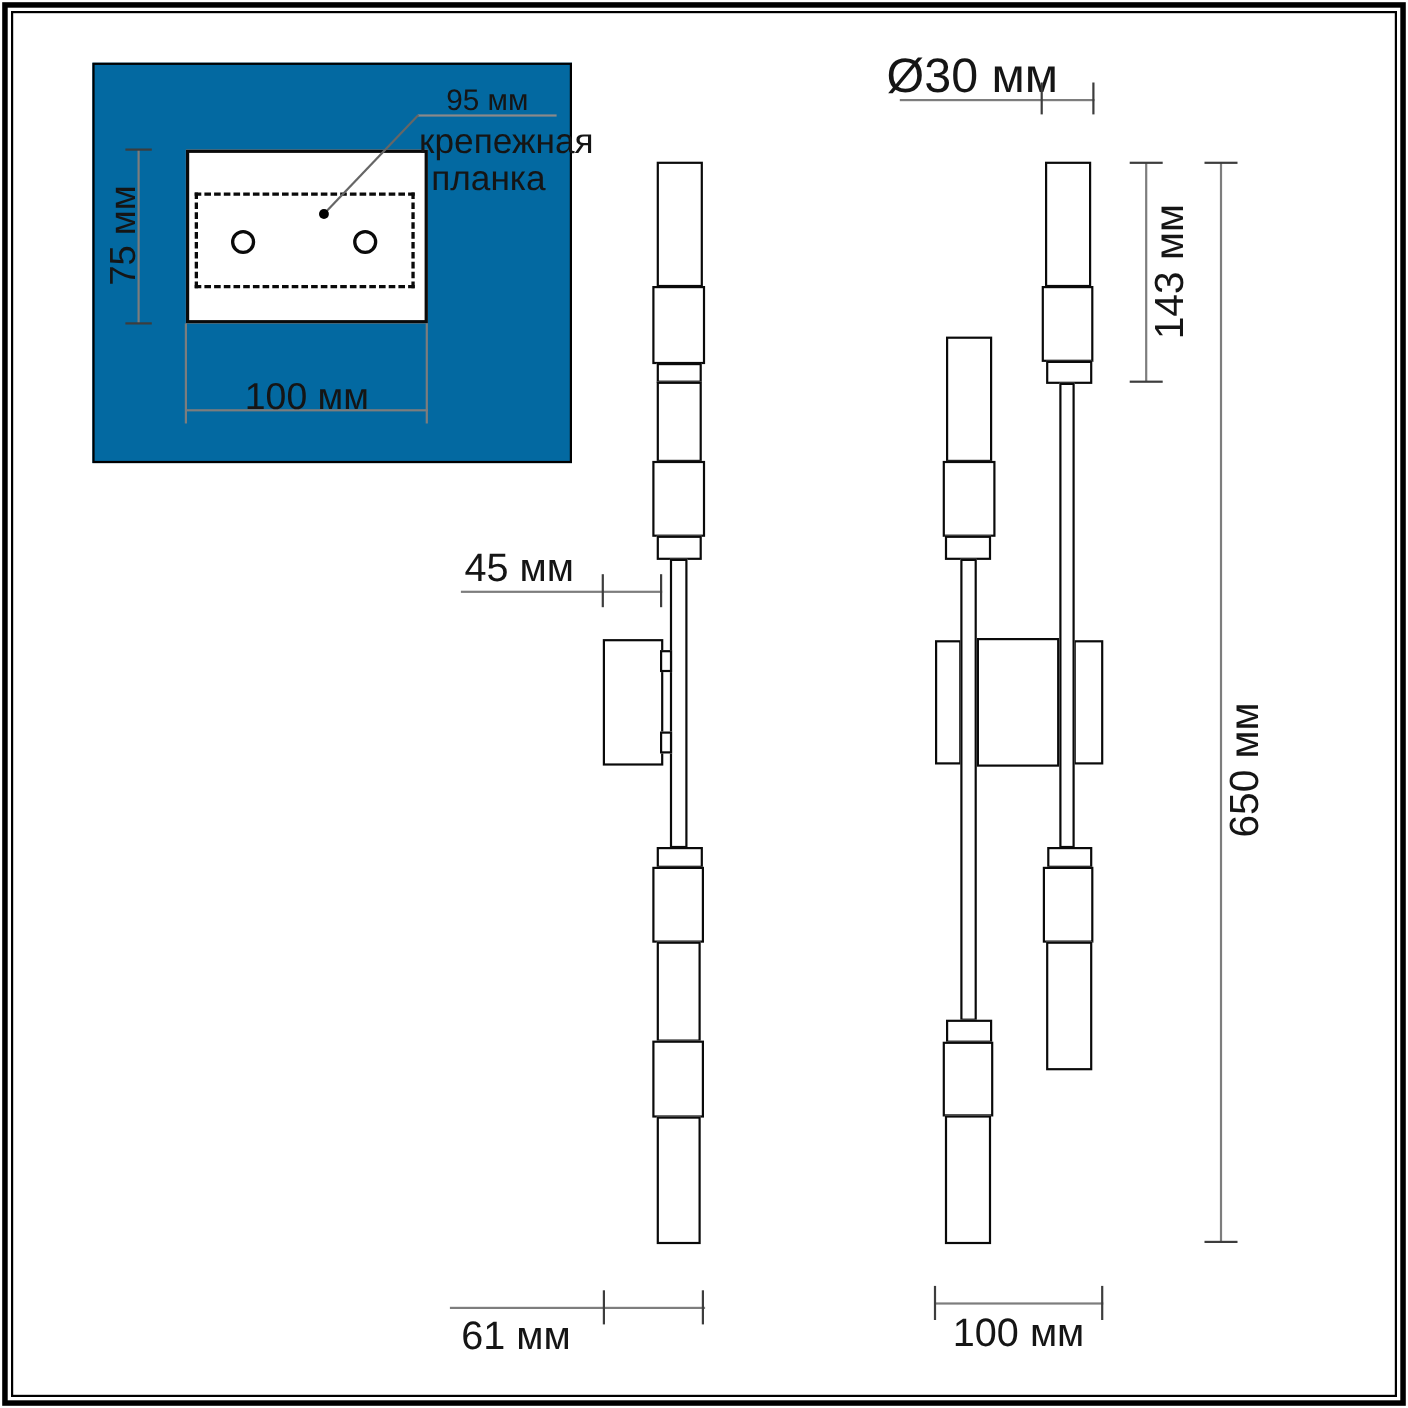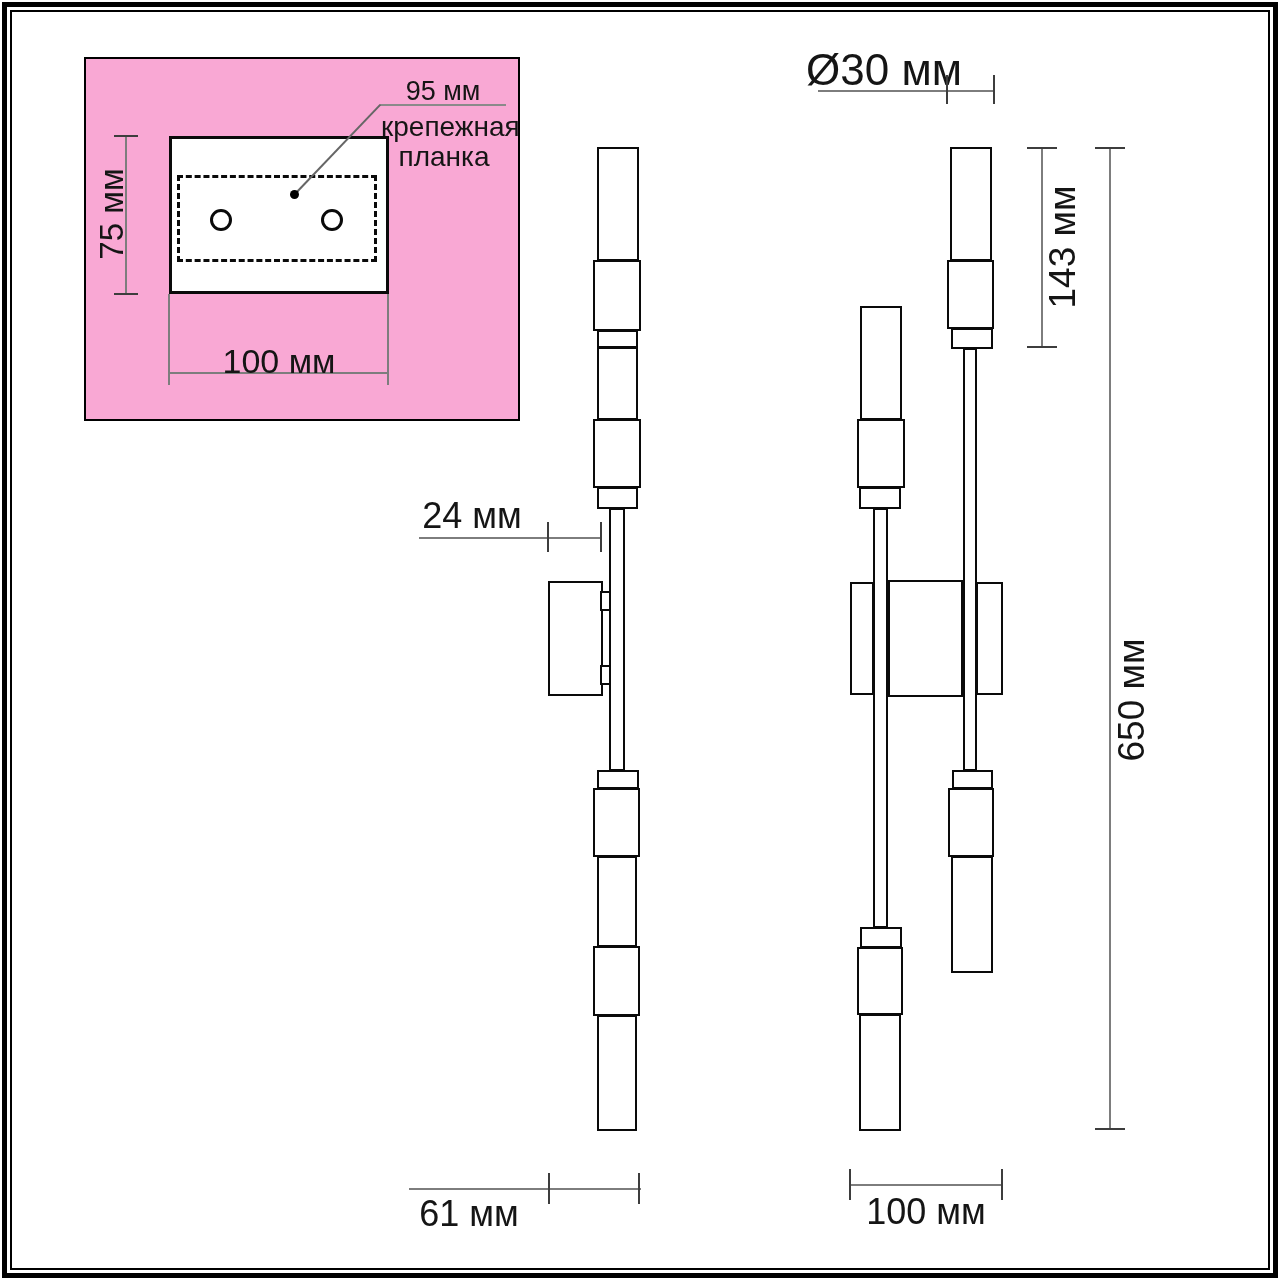--- a/index.html
+++ b/index.html
@@ -12,21 +12,21 @@
   
   .ln{position:absolute;background:#7d7d7d;}
   
   .tk{position:absolute;background:#3d3d3d;}
   
   .tx{position:absolute;color:#151515;text-align:center;white-space:nowrap;}
   .wrap{white-space:normal;line-height:1.06;}
   .rot{transform:rotate(-90deg);}
   .frame-outer{position:absolute;inset:2px;border:5px solid #000;}
   .frame-inner{position:absolute;inset:10px;border:2px solid #000;}
-  .inset{position:absolute;left:84px;top:57px;width:436px;height:364px;border:2.5px solid #000;background:#f9a8d4;}
+  .inset{position:absolute;left:84px;top:57px;width:436px;height:364px;border:2.5px solid #000;background:#0369a1;}
   .dot{position:absolute;background:#000;border-radius:50%;}
   .hole{position:absolute;background:#fff;border:3px solid #0a0a0a;border-radius:50%;}
 </style>
 </head>
 <body>
 
 <div class="canvas">
 
   <div class="frame-outer"></div>
   <div class="frame-inner"></div>
@@ -38,21 +38,21 @@
     <div class="abs" style="left:91px;top:116px;width:200px;height:87px;border:3.5px dashed #0a0a0a;"></div>
 
     <div class="hole" style="left:124px;top:150px;width:22px;height:22px;"></div>
     <div class="hole" style="left:235px;top:150px;width:22px;height:22px;"></div>
 
     <div class="tx" style="left:294px;top:17px;width:126px;font-size:27px;">95 мм</div>
     <div class="ln" style="left:294px;top:45px;width:126px;height:2px;background:#8a8a8a;"></div>
     <div class="ln" style="left:208px;top:135px;width:125px;height:2px;background:#666;
          transform-origin:0 50%;transform:rotate(-46.3deg);"></div>
     <div class="dot" style="left:204px;top:131px;width:9px;height:9px;"></div>
-    <div class="tx wrap" style="left:295px;top:53px;width:126px;font-size:28px;">крепежная планка</div>
+    <div class="tx wrap" style="left:295px;top:53px;width:126px;font-size:32px;">крепежная планка</div>
 
     <div class="ln" style="left:39px;top:77px;width:2px;height:158px;"></div>
     <div class="tk" style="left:28px;top:76px;width:24px;height:2px;"></div>
     <div class="tk" style="left:28px;top:234px;width:24px;height:2px;"></div>
     <div class="tx rot" style="left:-39px;top:137px;width:130px;height:36px;font-size:33px;line-height:36px;">75 мм</div>
 
     <div class="ln" style="left:82px;top:235px;width:2px;height:91px;"></div>
     <div class="ln" style="left:301px;top:235px;width:2px;height:91px;"></div>
     <div class="ln" style="left:83px;top:313px;width:220px;height:2px;"></div>
     <div class="tx" style="left:83px;top:283px;width:220px;font-size:34px;">100 мм</div>
@@ -72,21 +72,21 @@
     <div class="sh" style="left:548px;top:581px;width:55px;height:115px;"></div>
     <div class="sh" style="left:600px;top:591px;width:11px;height:20px;"></div>
     <div class="sh" style="left:600px;top:665px;width:11px;height:20px;"></div>
 
     <div class="sh" style="left:597px;top:770px;width:42px;height:19px;"></div>
     <div class="sh" style="left:593px;top:788px;width:47px;height:69px;"></div>
     <div class="sh" style="left:597px;top:856px;width:40px;height:91px;"></div>
     <div class="sh" style="left:593px;top:946px;width:47px;height:70px;"></div>
     <div class="sh" style="left:597px;top:1015px;width:40px;height:116px;"></div>
 
-    <div class="tx" style="left:408px;top:495px;width:128px;font-size:36px;">24 мм</div>
+    <div class="tx" style="left:408px;top:495px;width:128px;font-size:36px;">45 мм</div>
     <div class="ln" style="left:419px;top:537px;width:183px;height:2px;"></div>
     <div class="tk" style="left:547px;top:522px;width:2px;height:30px;"></div>
     <div class="tk" style="left:600px;top:522px;width:2px;height:30px;"></div>
 
     <div class="ln" style="left:409px;top:1188px;width:232px;height:2px;"></div>
     <div class="tk" style="left:548px;top:1173px;width:2px;height:31px;"></div>
     <div class="tk" style="left:638px;top:1173px;width:2px;height:31px;"></div>
     <div class="tx" style="left:404px;top:1193px;width:130px;font-size:36px;">61 мм</div>
   </div>
 

